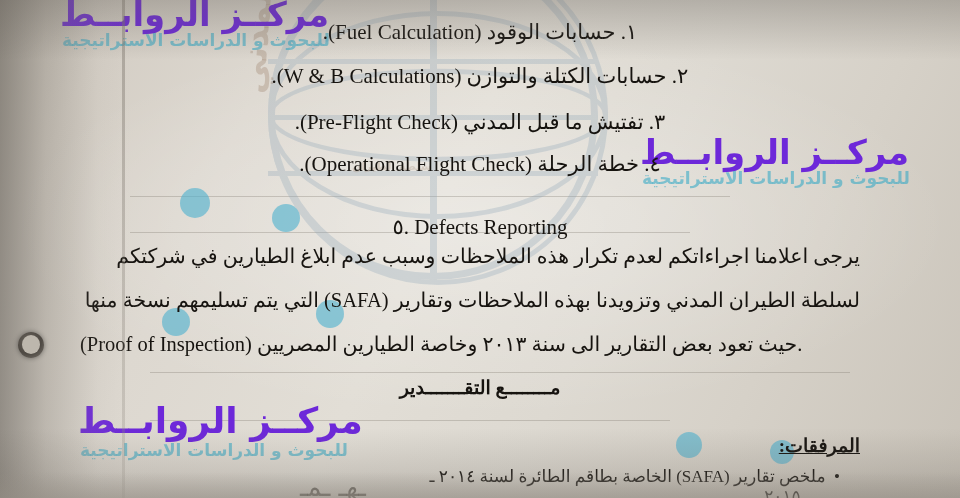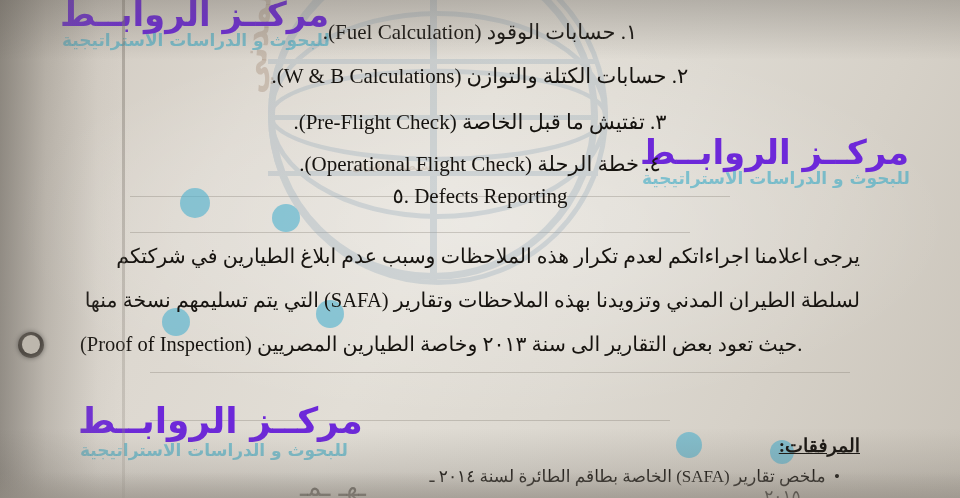--- a/index.html
+++ b/index.html
@@ -257,35 +257,36 @@
   <div class="line-item" style="top:20px;">
     <span>١.</span>
     <span>حسابات الوقود (Fuel Calculation).</span>
   </div>
   <div class="line-item" style="top:64px;">
     <span>٢.</span>
     <span>حسابات الكتلة والتوازن (W &amp; B Calculations).</span>
   </div>
   <div class="line-item" style="top:110px;">
     <span>٣.</span>
-    <span>تفتيش ما قبل الخاصة (Pre-Flight Check).</span>
+    <span>تفتيش ما قبل المدني (Pre-Flight Check).</span>
   </div>
   <div class="line-item" style="top:152px;">
     <span>٤.</span>
     <span>خطة الرحلة (Operational Flight Check).</span>
   </div>
-  <div class="line-item" style="top:184px;">
+  <div class="line-item" style="top:215px;">
     <span>٥.</span>
     <span>Defects Reporting</span>
   </div>
 
   <div class="para" style="top:246px;">يرجى اعلامنا اجراءاتكم لعدم تكرار هذه الملاحظات وسبب عدم ابلاغ الطيارين في شركتكم</div>
   <div class="para" style="top:290px;">لسلطة الطيران المدني وتزويدنا بهذه الملاحظات وتقارير (SAFA) التي يتم تسليمهم نسخة منها</div>
   <div class="para" style="top:334px;">(Proof of Inspection) حيث تعود بعض التقارير الى سنة ٢٠١٣ وخاصة الطيارين المصريين.</div>
 
+  <div class="closing" style="top:376px;">مــــــــع التقـــــــدير</div>
 
   <div class="attach-title" style="top:434px;">المرفقات:</div>
   <div class="attach-item" style="top:466px;">
     <span>•&nbsp;</span>
     <span>ملخص تقارير (SAFA) الخاصة بطاقم الطائرة لسنة ٢٠١٤ ـ</span>
   </div>
   <div class="attach-item2" style="top:486px;">٢٠١٥.</div>
 
   <div class="scribble">ـهـ ـمـ</div>
 

